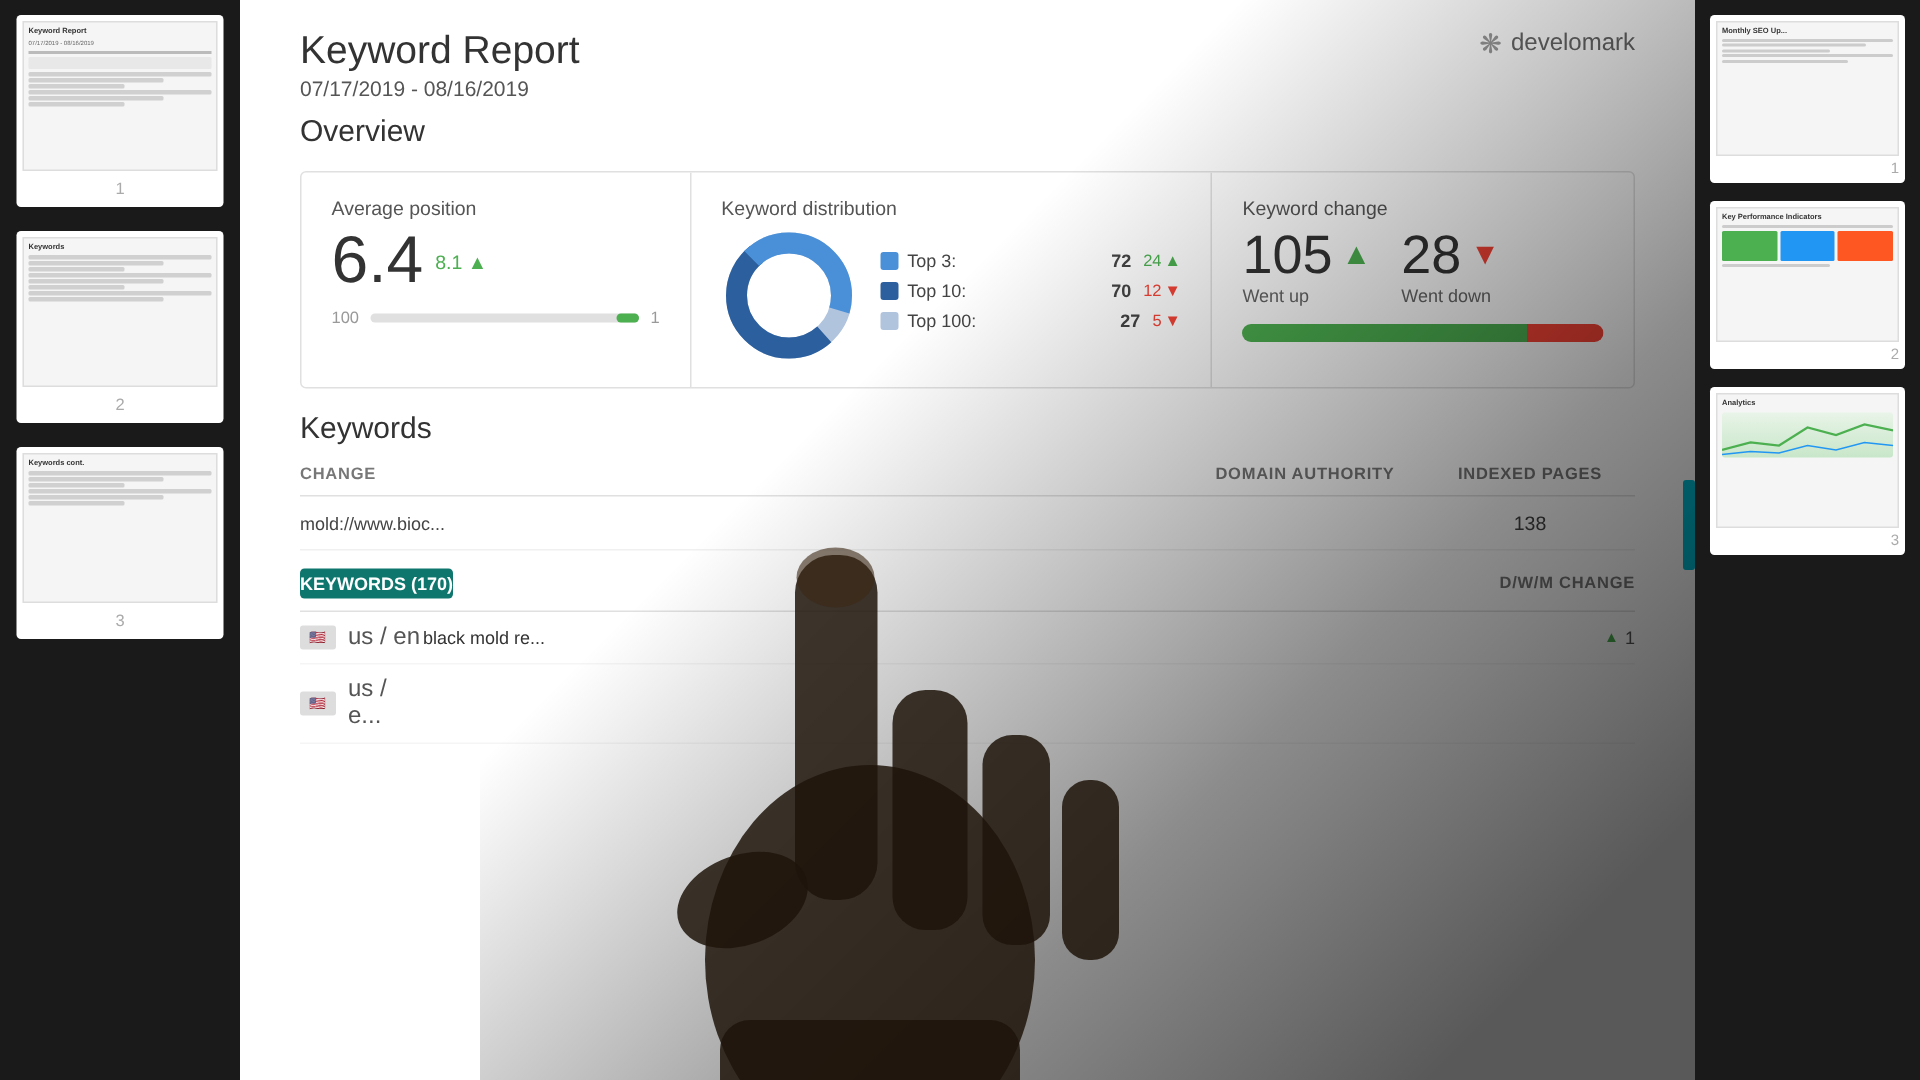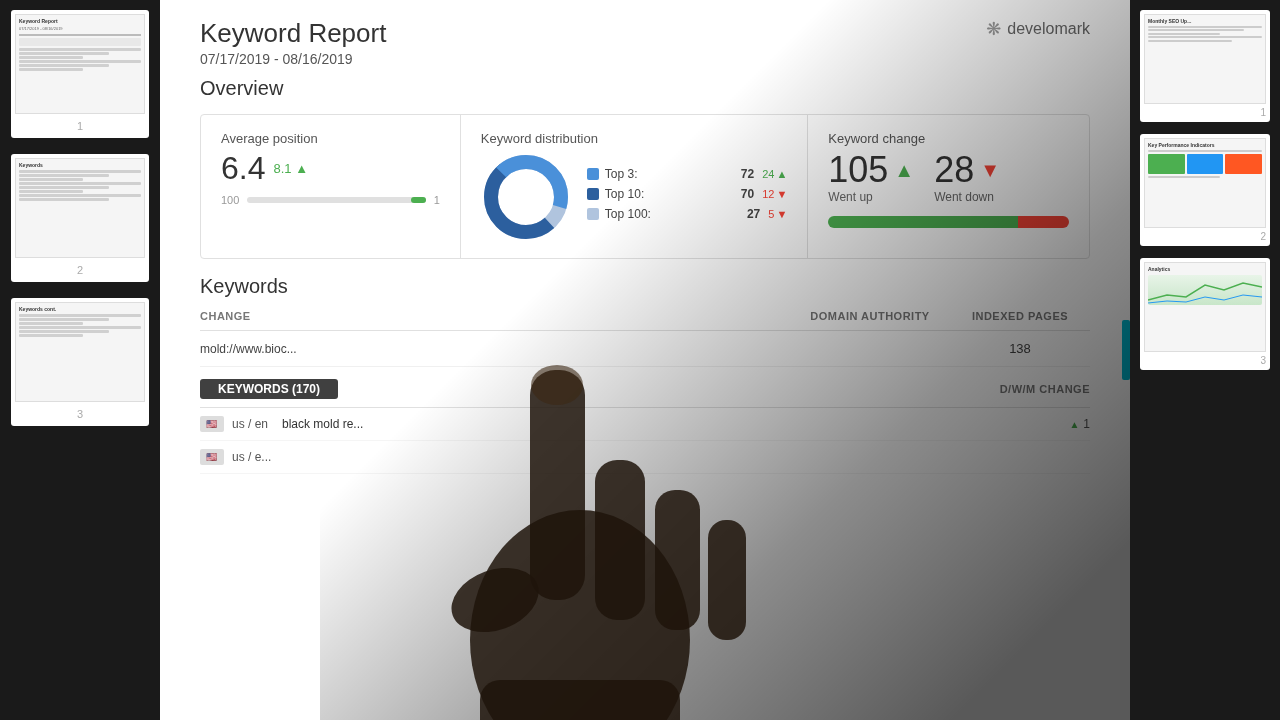--- a/index.html
+++ b/index.html
@@ -146,21 +146,21 @@
       flex: 1;
       padding: 16px 20px;
       border-right: 1px solid #e0e0e0;
     }
     .card-title {
       font-size: 13px;
       color: #555;
       margin-bottom: 6px;
     }
     .avg-pos-value {
-      font-size: 32px;
+      font-size: 44px;
       font-weight: 300;
       color: #333;
       line-height: 1;
     }
     .avg-pos-change {
       font-size: 13px;
       color: #4caf50;
       margin-left: 8px;
       font-weight: 500;
     }
@@ -368,25 +368,25 @@
 
     
     .kw-sub-header {
       display: flex;
       align-items: center;
       padding: 8px 0;
       border-bottom: 1px solid #e0e0e0;
       margin-top: 4px;
     }
     .kw-badge {
-      background: #404040;
+      background: #0f766e;
       color: #fff;
       font-size: 12px;
       font-weight: 600;
-      padding: 3px 18px;
+      padding: 3px 0;
       border-radius: 3px;
     }
     .kw-col-right {
       margin-left: auto;
       font-size: 11px;
       font-weight: 600;
       color: #777;
       letter-spacing: 0.5px;
     }
 
@@ -403,21 +403,21 @@
       border-radius: 2px;
       margin-right: 8px;
       display: flex;
       align-items: center;
       justify-content: center;
       font-size: 9px;
       color: #666;
       overflow: hidden;
     }
     .kw-locale {
-      font-size: 12px;
+      font-size: 16px;
       color: #555;
       width: 50px;
     }
     .kw-keyword {
       font-size: 12px;
       color: #333;
       flex: 1;
     }
     .kw-change-cell {
       font-size: 12px;

